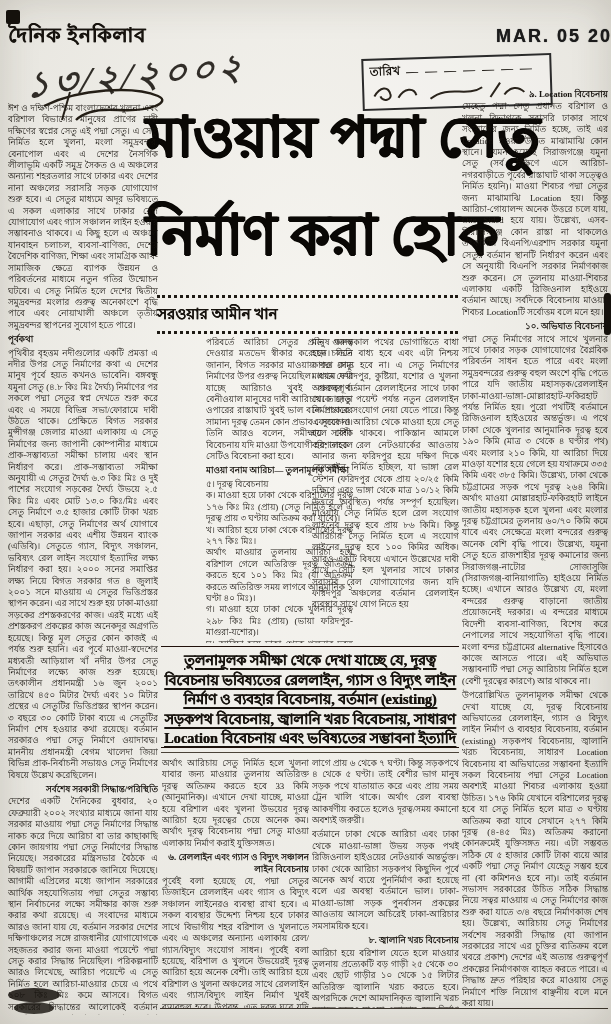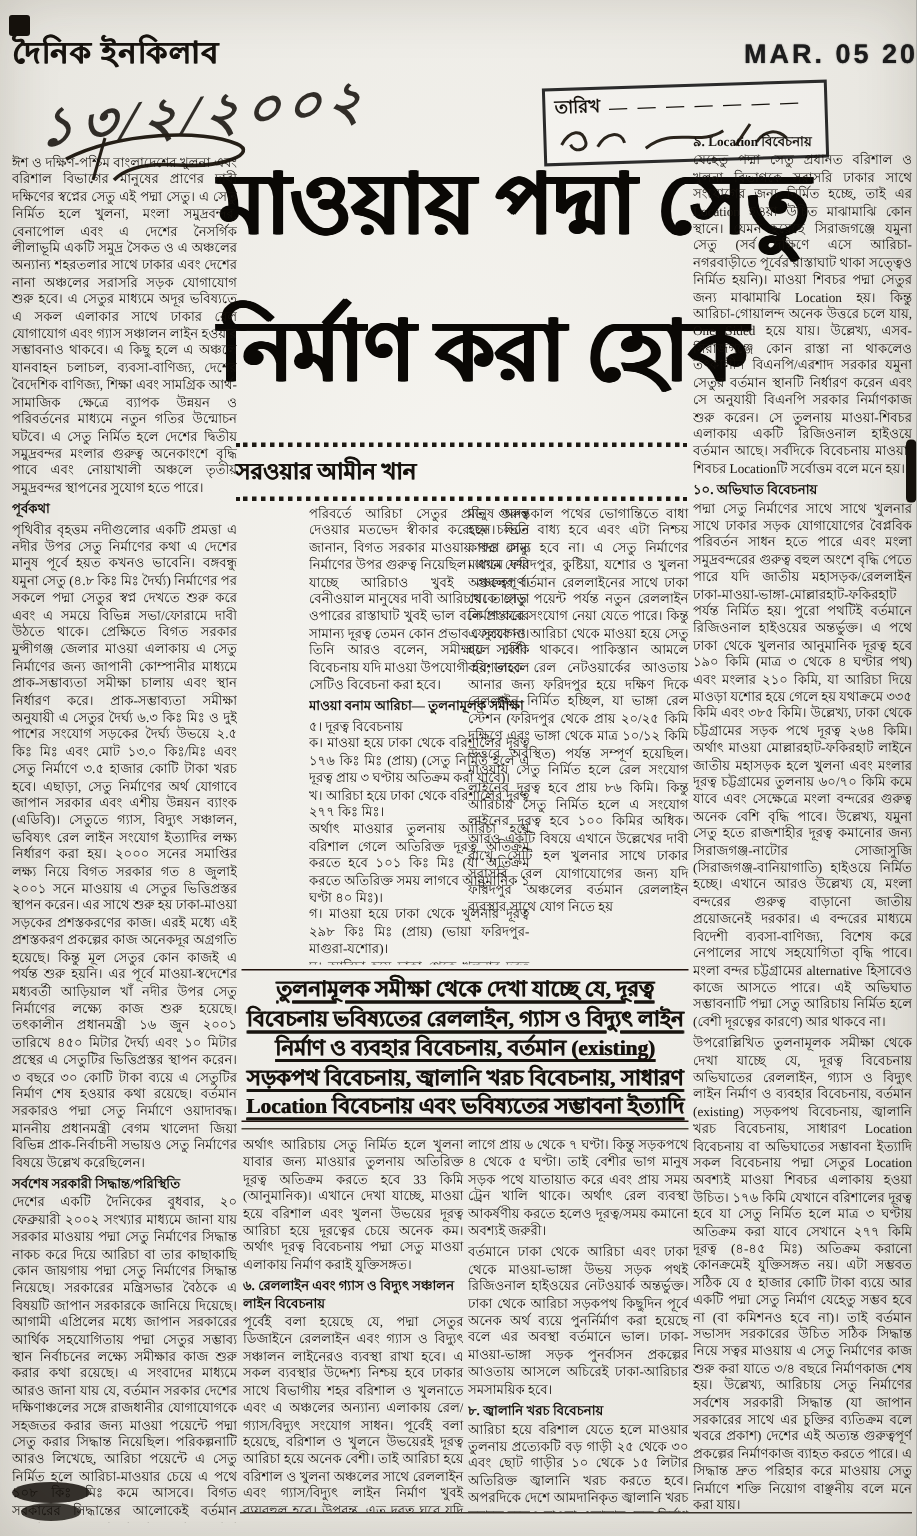--- a/index.html
+++ b/index.html
@@ -13,21 +13,21 @@
     color:#17130e;
     box-shadow: inset 0 0 40px rgba(60,50,30,.18);
   }
   .col{
     position:absolute; overflow:hidden;
     font-size:8.8px; line-height:11.4px; text-align:justify;
     word-break:break-word;
   }
   .col p{margin:0 0 3px 0;}
   .col .h-center{font-weight:bold; text-align:left; margin:3px 0 2px 0;}
-  .col .h-left{font-weight:bold; text-align:left; margin:3px 0 1px 0;}
+  .col .h-left{font-weight:bold; text-align:right; margin:3px 0 1px 0;}
   .prelines{white-space:pre-line;}
   #masthead{
     position:absolute; left:8px; top:20px; font-size:20px; font-weight:bold;
     letter-spacing:1px; text-shadow:.6px 0 currentColor; white-space:nowrap;
   }
   #handwriting{
     position:absolute; left:26px; top:48px; font-size:36px; font-weight:bold;
     font-style:italic; transform:rotate(-5deg) skewX(-10deg); opacity:.88;
     white-space:nowrap; letter-spacing:4px;
   }

